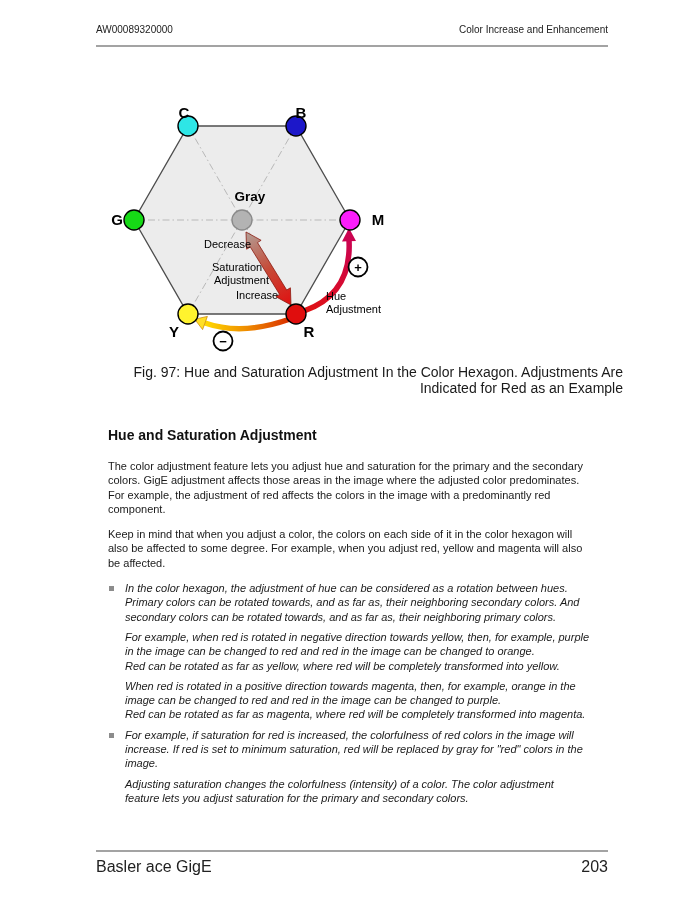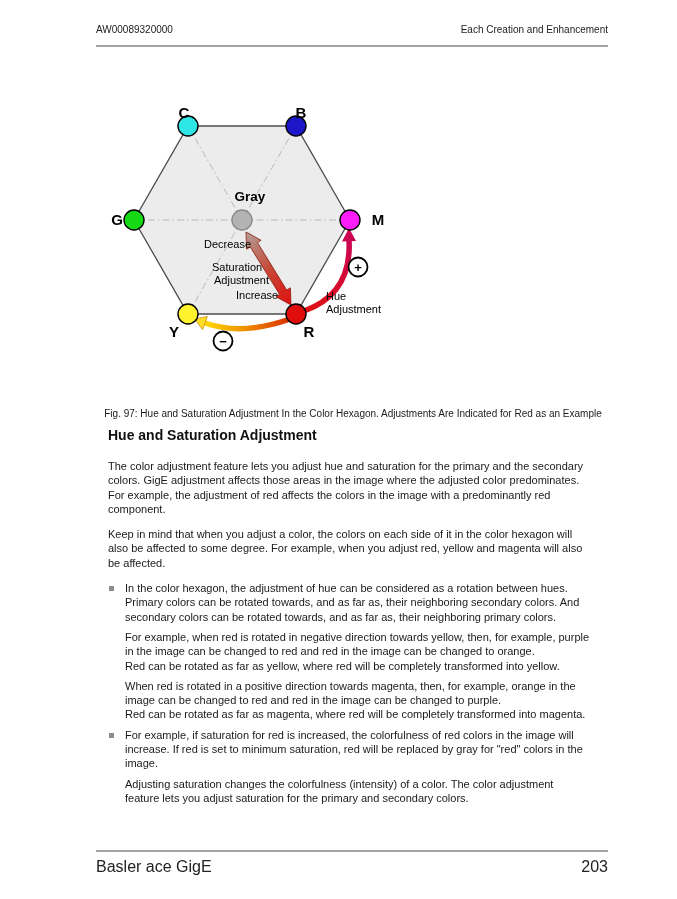--- a/index.html
+++ b/index.html
@@ -30,56 +30,56 @@
   .running-foot {
     position: absolute; top: 858px; left: 96px; width: 512px;
     display: flex; justify-content: space-between;
     font-size: 16px; color: #222;
   }
 
   
   .fig-svg { position: absolute; left: 60px; top: 88px; }
   .fig-caption {
     position: absolute; top: 364px; left: 83px; width: 540px;
-    font-size: 10px; text-align: center; color: #1a1a1a; margin-top: 44px;
+    font-size: 14px; text-align: right; color: #1a1a1a;
   }
   .vlabel { font-size: 15px; font-weight: bold; fill: #000; }
   .alabel { font-size: 11px; fill: #000; }
   .center-label { font-size: 13.5px; font-weight: bold; fill: #000; }
   .sign-label { font-size: 13px; font-weight: bold; fill: #000; }
 
   
   .content {
     position: absolute; top: 427px; left: 96px; width: 516px; margin-left: 12px;
   }
   .section-heading {
     font-size: 14px; font-weight: bold; color: #111;
     margin-bottom: 16px;
   }
   .para {
     font-size: 11px; line-height: 14.3px;
     white-space: pre-line;
     margin-bottom: 11px;
     color: #1a1a1a;
   }
-  .bullet-item { position: relative; padding-left: 17px; margin-bottom: 6px; }
+  .bullet-item { position: relative; padding-left: 17px; margin-bottom: 6px; font-style: italic; }
   .bullet-item .para { margin-bottom: 6px; }
   .bullet-marker {
     position: absolute; left: 1px; top: 5px;
     width: 5px; height: 5px; background: #8c8c8c;
   }
 </style>
 </head>
 <body>
 
 <div class="page">
 
   <div class="running-head">
     <span>AW00089320000</span>
-    <span>Each Creation and Enhancement</span>
+    <span>Color Increase and Enhancement</span>
   </div>
   <div class="header-rule"></div>
 
   <svg class="fig-svg" width="360" height="285" viewBox="0 0 360 285" xmlns="http://www.w3.org/2000/svg">
     <defs>
       <linearGradient id="satGrad" gradientUnits="userSpaceOnUse" x1="186" y1="144" x2="231" y2="217">
         <stop offset="0" stop-color="#b2a098"></stop>
         <stop offset="0.5" stop-color="#c64b38"></stop>
         <stop offset="1" stop-color="#e01010"></stop>
       </linearGradient>

